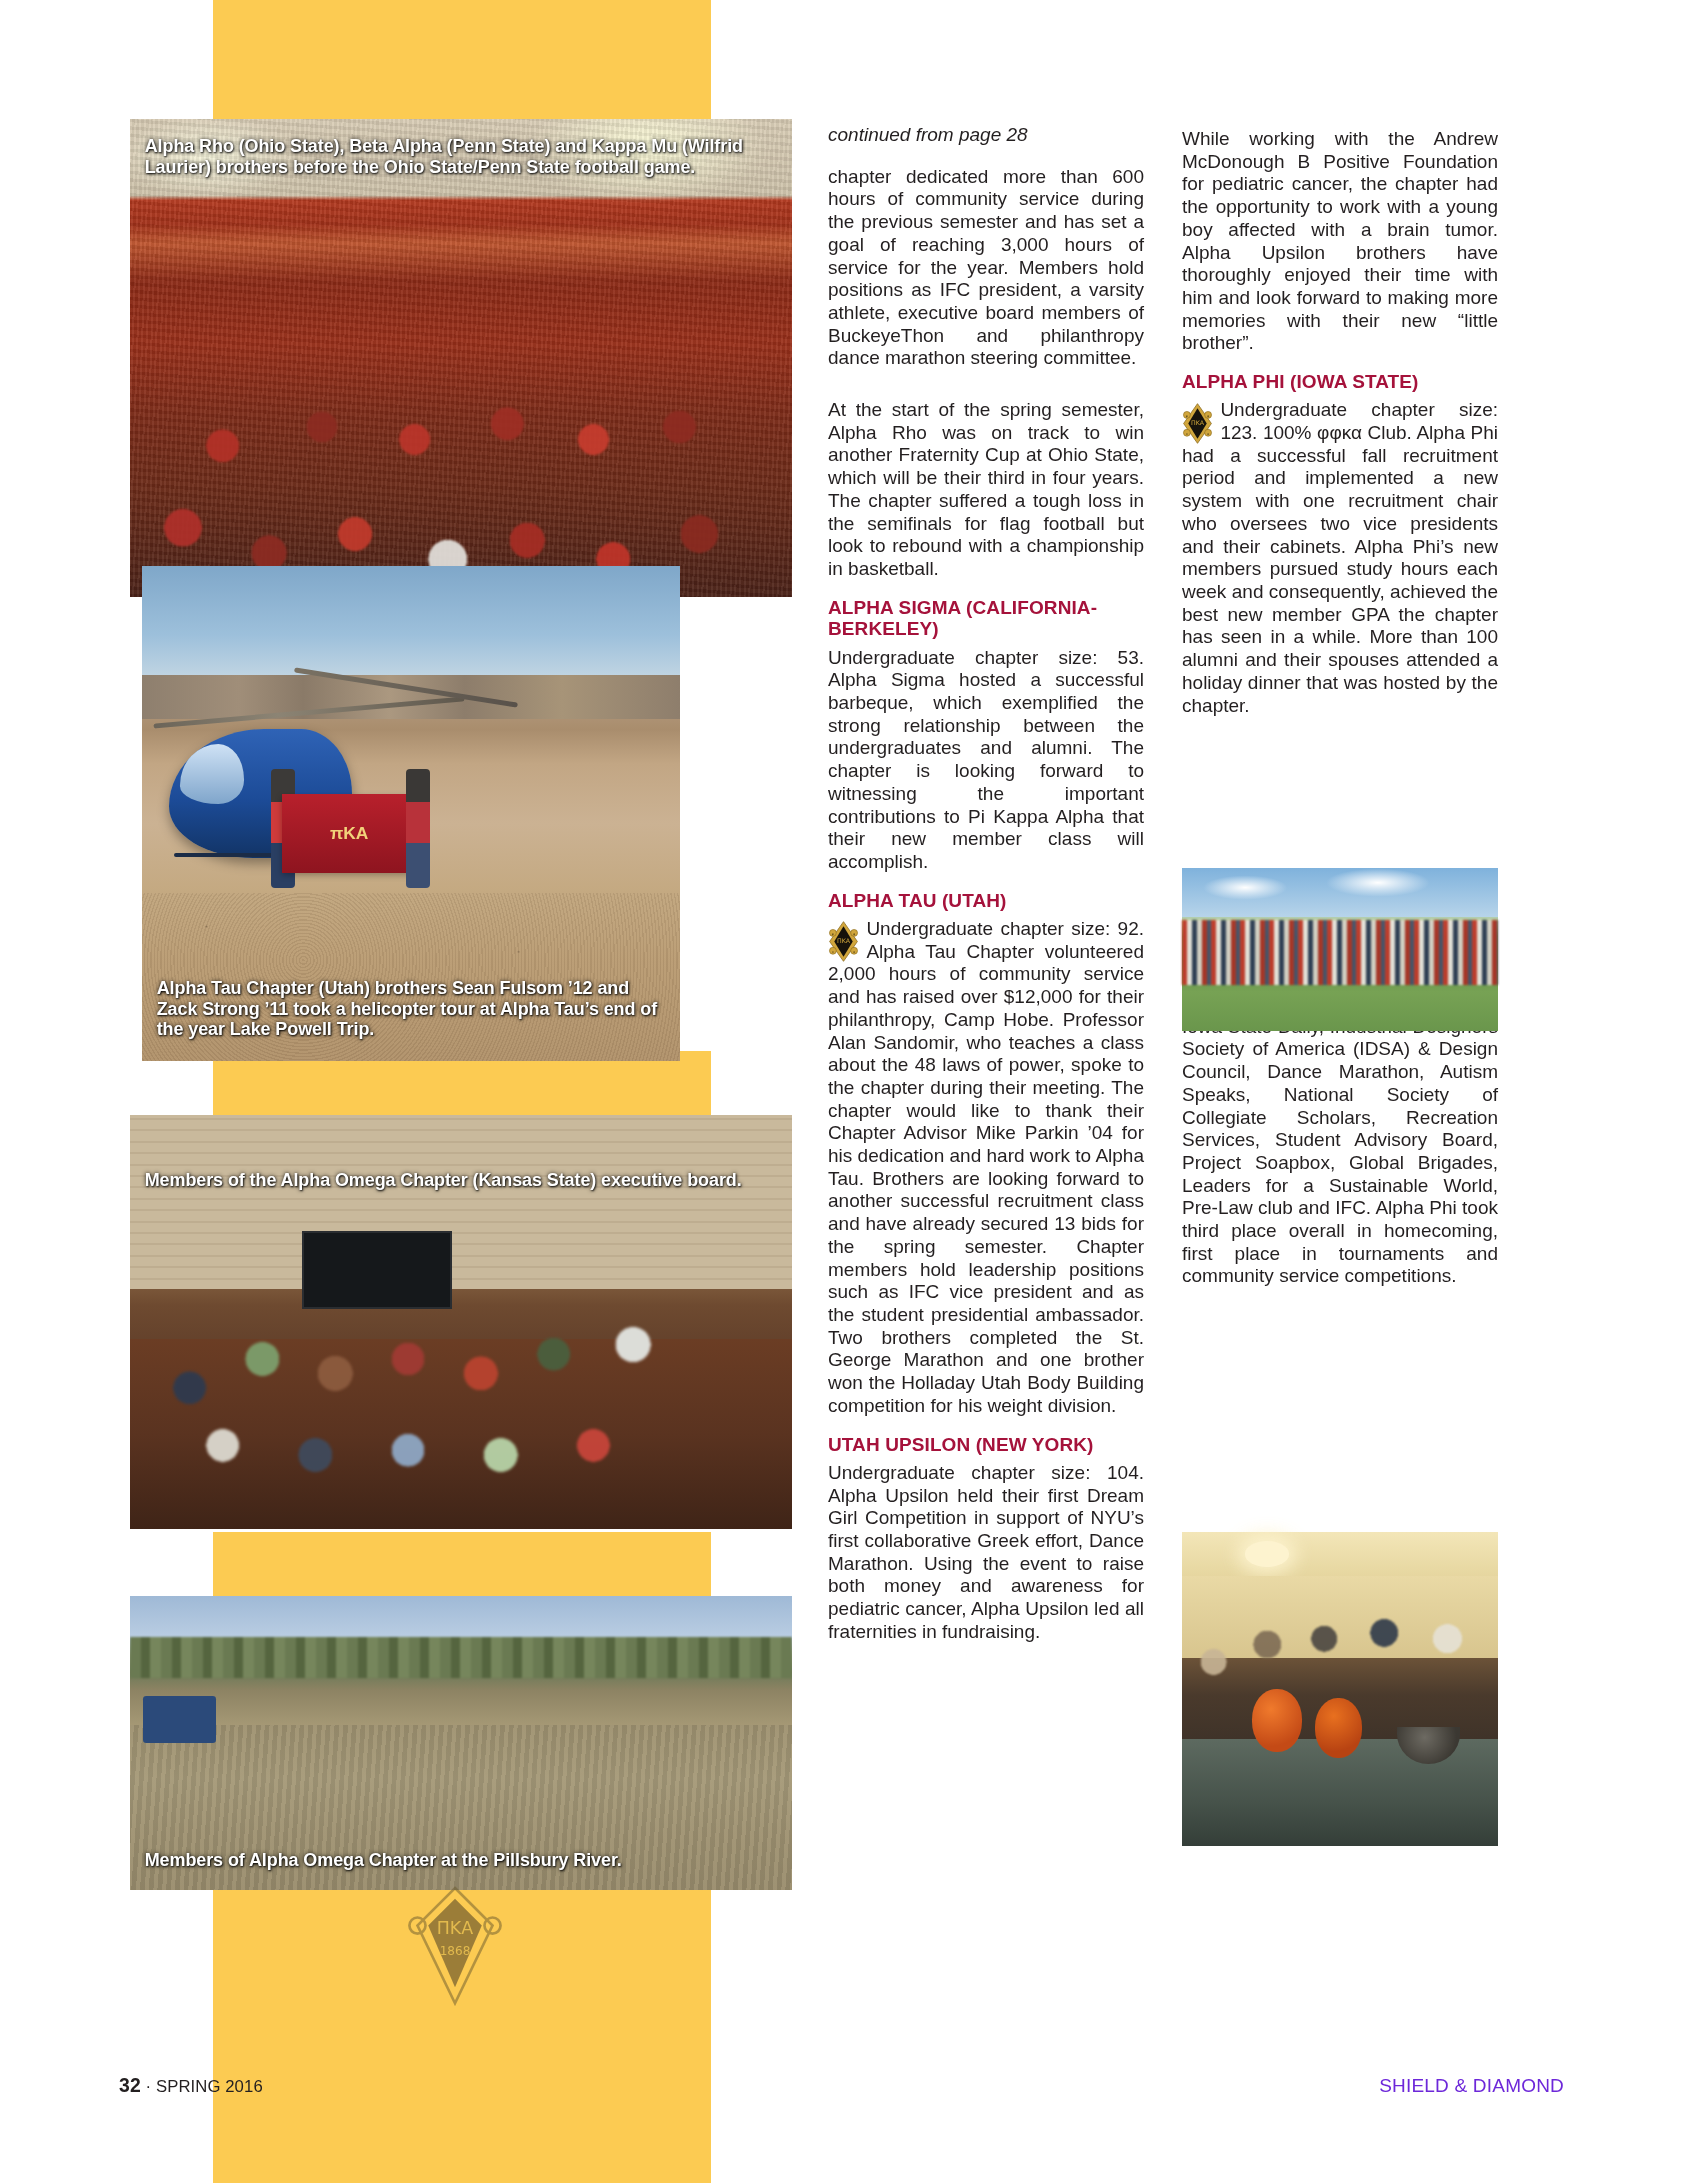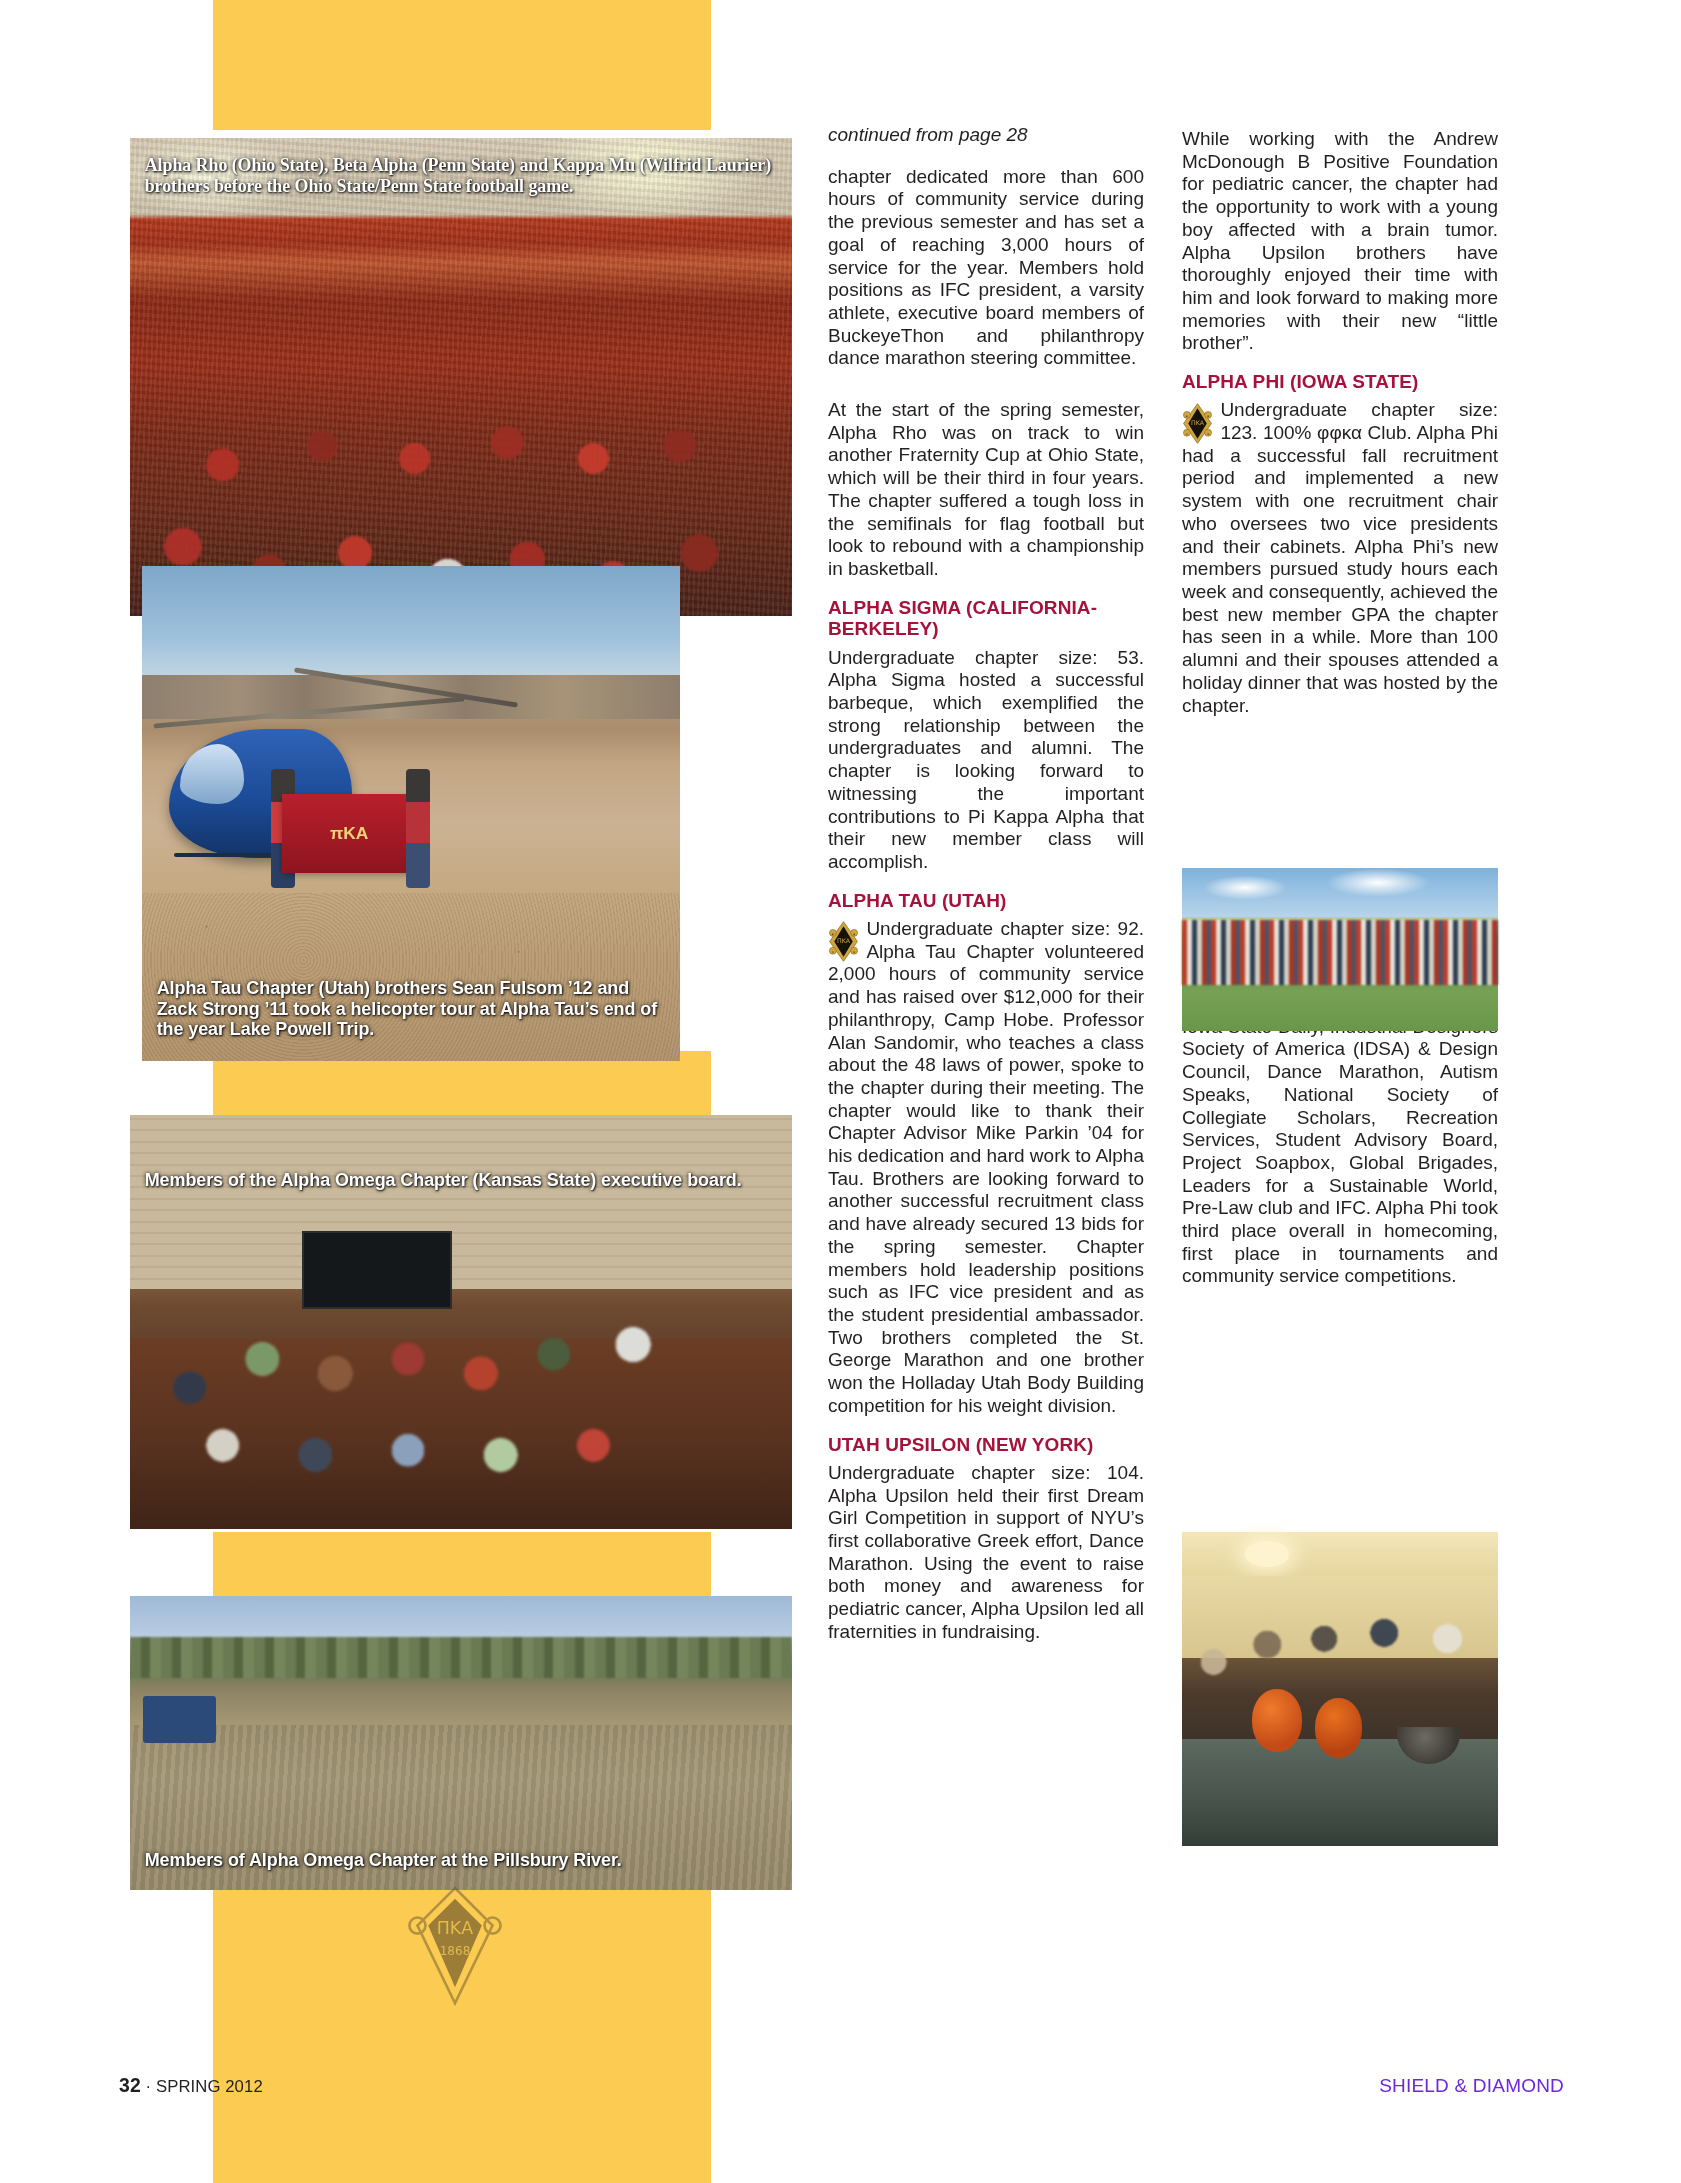--- a/index.html
+++ b/index.html
@@ -21,26 +21,25 @@
   
   .photo{position:absolute;overflow:hidden;background:#bbb;}
   .photo .cap{
     position:absolute;left:14.7px;right:12px;
     color:#fff;font-weight:bold;line-height:1.14;
     font-size:18px;letter-spacing:-0.1px;
     text-shadow:0 0 4px rgba(0,0,0,.85),0.7px 0.7px 2px rgba(0,0,0,.9);
   }
 
   
-  #photo-ohio{left:130px;top:138px;width:662px;height:478px;
+  #photo-ohio{left:130px;top:119px;width:662px;height:478px;
     background:
       radial-gradient(ellipse 174px 80px at 78% 6%, rgba(255,255,220,.95), rgba(255,255,220,0) 70%),
       radial-gradient(ellipse 134px 60px at 12% 8%, rgba(255,255,230,.85), rgba(255,255,230,0) 70%),
       linear-gradient(#d9cdb6 0%,#cfc3ab 16%,#b4391f 17%,#a33119 22%,#c0562f 26%,#8d2a16 34%,#9a2f19 47%,#7d2b18 62%,#6b2a18 78%,#4b2218 100%);
-    font-family: Liberation Serif, serif;
   }
   #photo-ohio .cap{top:17.4px;}
   #photo-ohio .grain{position:absolute;inset:0;
     background:
       repeating-linear-gradient(92deg,rgba(255,255,255,.05) 0 2px,rgba(0,0,0,.05) 2px 4.7px),
       repeating-linear-gradient(4deg,rgba(0,0,0,.06) 0 3.3px,rgba(255,255,255,.03) 3.3px 7.4px);}
   #photo-ohio .crowd{position:absolute;left:0;right:0;bottom:0;height:66%;
       background:
         radial-gradient(circle 31px at 8% 78%, #b0302a 60%, transparent 61%),
         radial-gradient(circle 29px at 21% 86%, #8d2b22 60%, transparent 61%),
@@ -318,18 +317,18 @@
     <div class="lamp"></div>
     <div class="wallp"></div>
     <div class="ppl"></div>
     <div class="counter"></div>
     <div class="pk1"></div>
     <div class="pk2"></div>
     <div class="bowl"></div>
   </div>
 
   <div class="footer-left">
-    <b>32</b><span> · </span><span>SPRING 2012</span>
+    <b>32</b><span> · </span><span>SPRING 2016</span>
   </div>
   <div class="footer-right">SHIELD &amp; DIAMOND</div>
 
 </div>
 
 
 </body></html>

